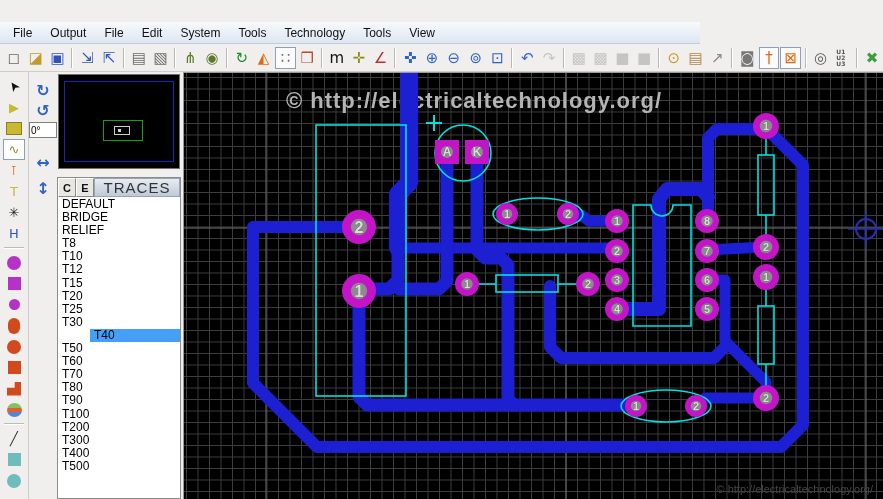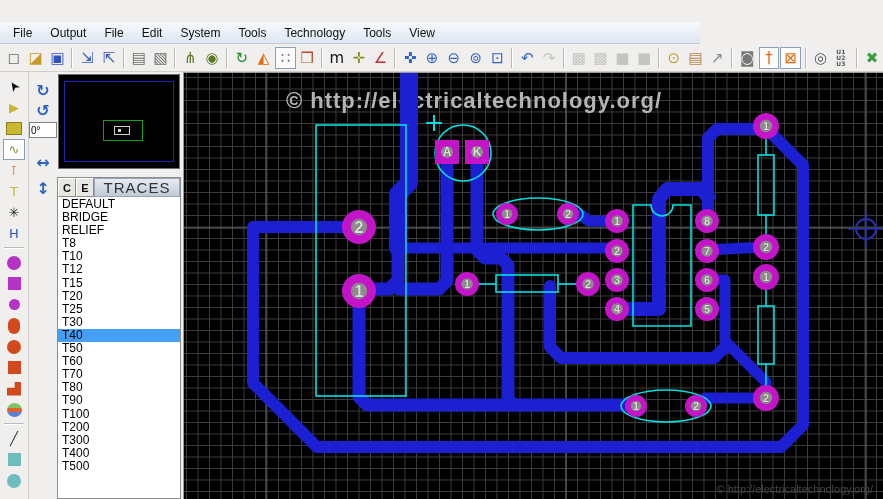--- a/index.html
+++ b/index.html
@@ -62,21 +62,21 @@
   .sel-head{height:19px;display:flex;flex:0 0 auto;}
   .ce-btn{width:18px;height:19px;font-size:11px;font-weight:bold;color:#111;
     background:#e9e7e2;border:1px solid;border-color:#fff #8a8a8a #8a8a8a #fff;
     display:flex;align-items:center;justify-content:center;box-sizing:border-box;cursor:default;
     font-family:"Liberation Sans",sans-serif;padding:0;}
   .sel-title{flex:1;background:linear-gradient(180deg,#e7ecf3,#bfcad7);
     border:1px solid #99a5b5;box-sizing:border-box;display:flex;align-items:center;justify-content:center;
     font-size:15px;color:#333;letter-spacing:1px;}
   .sel-list{flex:1;overflow:hidden;background:#fff;padding-top:1px;}
   .lst-item{height:13.1px;line-height:13.2px;font-size:12px;color:#000;padding-left:4px;cursor:default;}
-  .lst-item.sel{background:#45a0f5;}
+  .lst-item.sel{background:#45a0f5;margin-left:32px;}
   
   .canvas{position:absolute;left:183px;top:72px;width:700px;height:427px;background:#000;
     border-left:1px solid #9a9a9a;border-top:1px solid #9a9a9a;box-sizing:border-box;
     background-image:
       linear-gradient(#3d3d3d 1px, transparent 1px),
       linear-gradient(90deg,#3d3d3d 1px, transparent 1px);
     background-size:11.5px 11.5px;background-position:2px 4px;}
   .canvas svg{position:absolute;left:0;top:0;}
 </style>
 </head>

